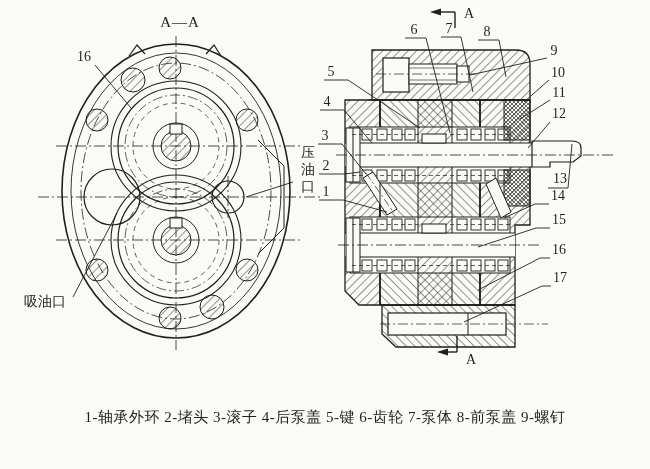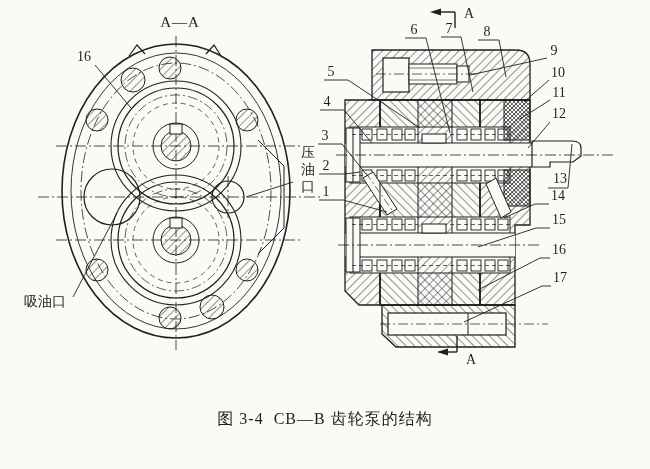--- a/index.html
+++ b/index.html
@@ -263,17 +263,16 @@
       <text x="560" y="183">13</text>
       <text x="558" y="200">14</text>
       <text x="559" y="224">15</text>
       <text x="559" y="254">16</text>
       <text x="560" y="282">17</text>
     </g>
   </g>
 </svg>
 
 <div class="caption">
-  <div class="cap-title">图 3-4  CB—B 齿轮泵的结构</div>
   <div class="cap-line">1-轴承外环 2-堵头 3-滚子 4-后泵盖 5-键 6-齿轮 7-泵体 8-前泵盖 9-螺钉</div>
   
   
 </div>
 
 </body></html>

